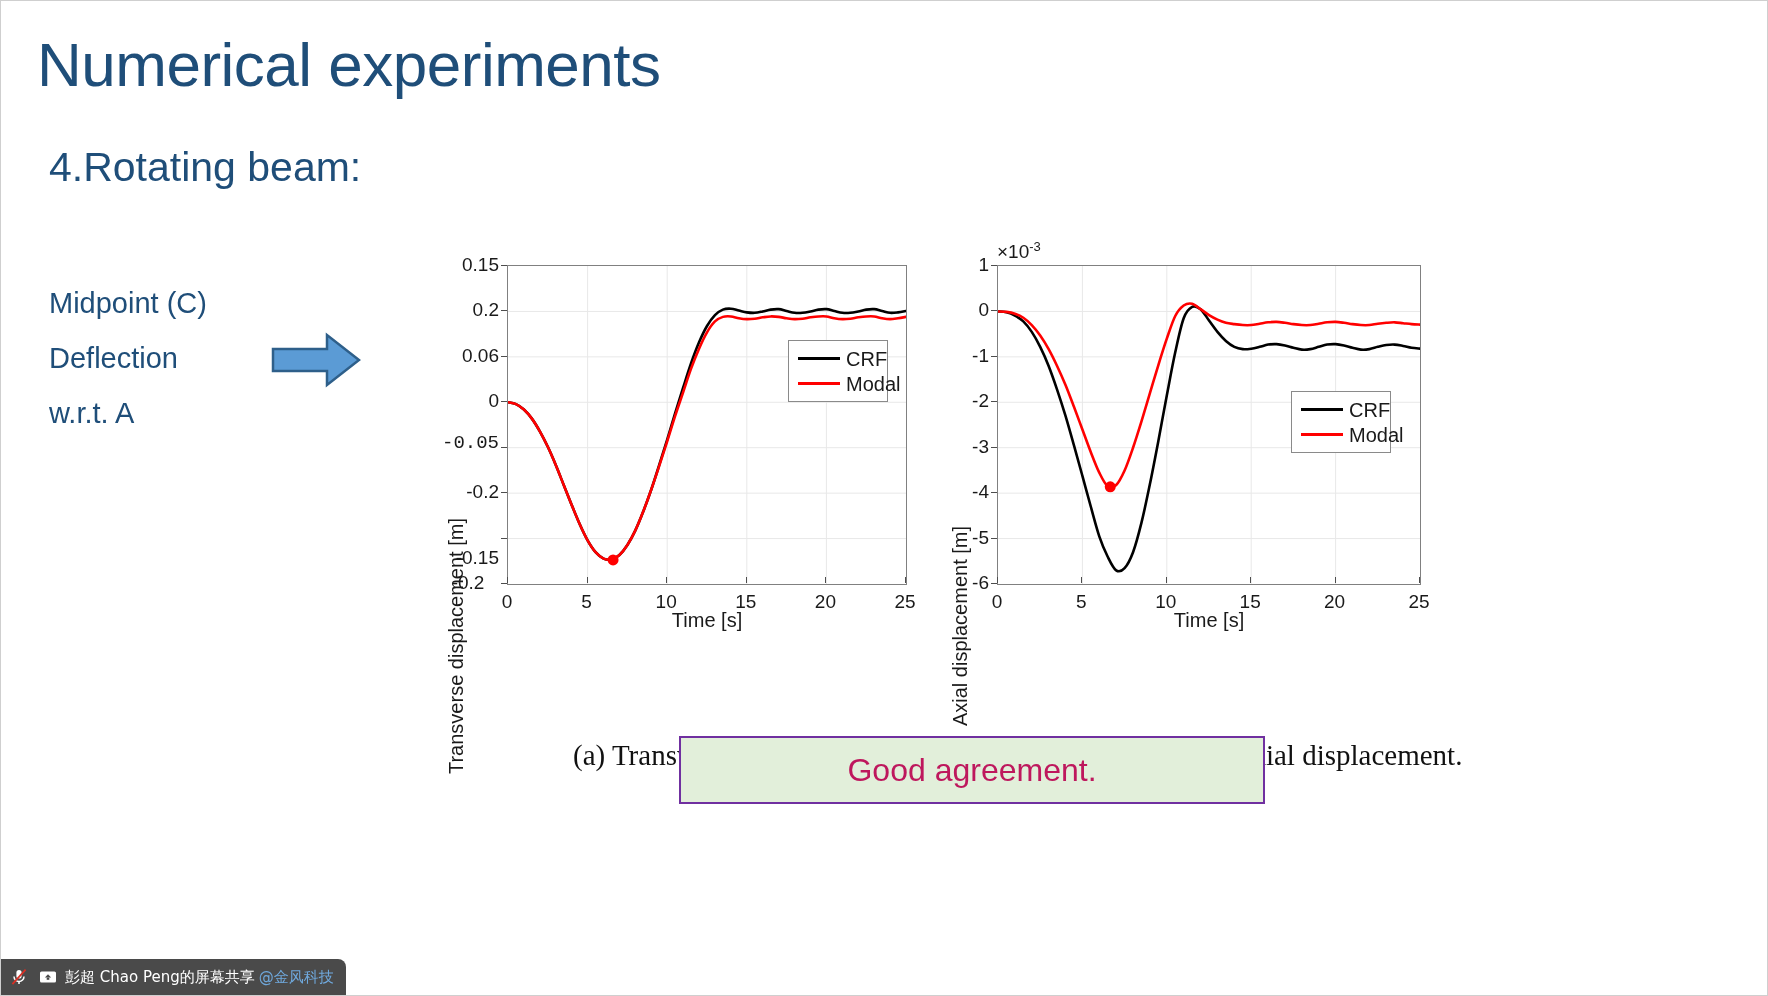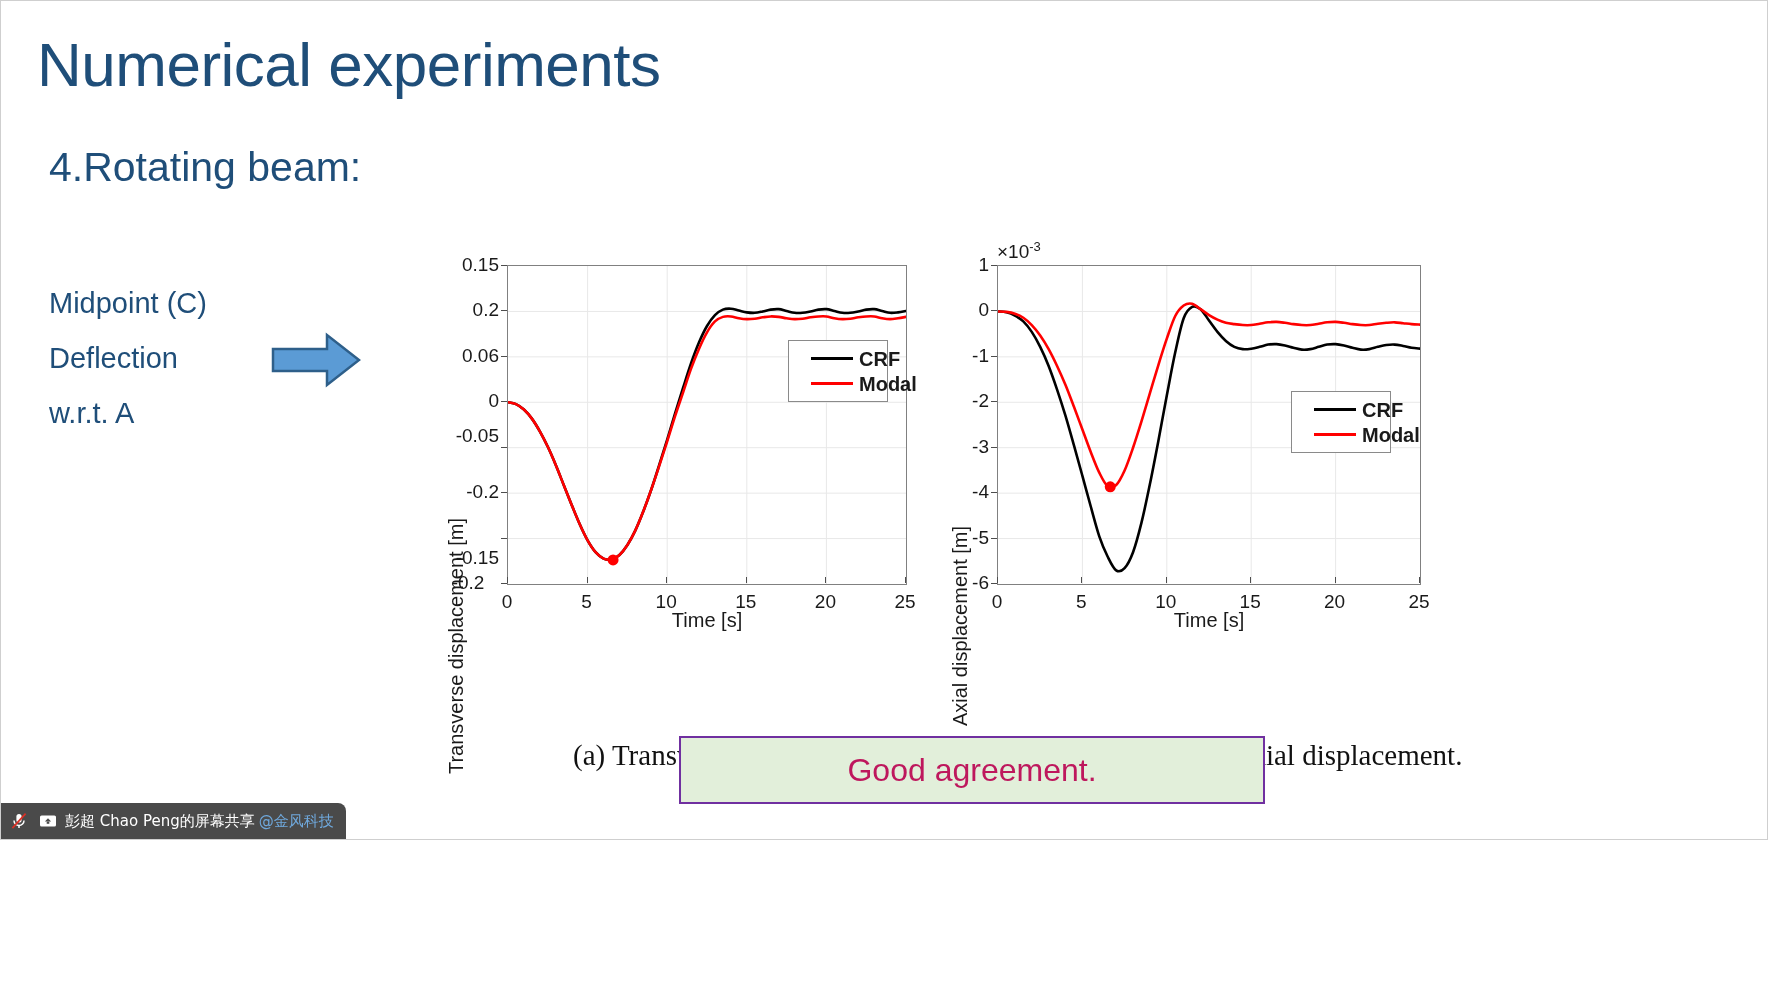--- a/index.html
+++ b/index.html
@@ -11,21 +11,21 @@
     width: 1768px;
     height: 996px;
     position: relative;
     font-family: "Liberation Sans", sans-serif;
     overflow: hidden;
   }
   .slide {
     position: absolute;
     left: 0; top: 0;
     width: 1768px;
-    height: 840px;
+    height: 996px;
     background: #ffffff;
     border: 1px solid #cfcfcf;
     box-sizing: border-box;
   }
   .slide-title {
     position: absolute;
     left: 36px;
     top: 28px;
     font-size: 62px;
     color: #1F4E79;
@@ -96,22 +96,21 @@
     color: #1a1a1a;
     white-space: nowrap;
   }
   .expo sup { font-size: 13px; }
 
   .legend {
     position: absolute;
     background: #ffffff;
     border: 1px solid #8a8a8a;
     box-sizing: border-box;
-    padding: 5px 8px 5px 22px;
-    font-weight: bold;
+    padding: 5px 8px 5px 9px;
   }
   .legend-row {
     display: flex;
     align-items: center;
     height: 25px;
   }
   .legend-swatch {
     width: 42px;
     height: 3px;
     margin-right: 6px;
@@ -231,21 +230,21 @@
 
     <div class="axis-title" style="left:76px; top:358px; width:400px; text-align:center;">Time [s]</div>
   <div class="tick-lbl ytick" style="width: 62px; left: 6px; top: 3px;">0.15</div>
       <div style="position: absolute; background: rgb(77, 77, 77); width: 6px; height: 1px; left: 70px; top: 14px;"></div>
       <div class="tick-lbl ytick" style="width: 62px; left: 6px; top: 48.4286px;">0.2</div>
       <div style="position: absolute; background: rgb(77, 77, 77); width: 6px; height: 1px; left: 70px; top: 59.4286px;"></div>
       <div class="tick-lbl ytick" style="width: 62px; left: 6px; top: 93.8571px;">0.06</div>
       <div style="position: absolute; background: rgb(77, 77, 77); width: 6px; height: 1px; left: 70px; top: 104.857px;"></div>
       <div class="tick-lbl ytick" style="width: 62px; left: 6px; top: 139.286px;">0</div>
       <div style="position: absolute; background: rgb(77, 77, 77); width: 6px; height: 1px; left: 70px; top: 150.286px;"></div>
-      <div class="tick-lbl ytick" style="width: 62px; left: 6px; top: 174px;">-0.05</div>
+      <div class="tick-lbl ytick" style="width: 62px; left: 6px; top: 181px; font-family: Liberation Mono, monospace;">-0.05</div>
       <div style="position: absolute; background: rgb(77, 77, 77); width: 6px; height: 1px; left: 70px; top: 195.714px;"></div>
       <div class="tick-lbl ytick" style="width: 62px; left: 6px; top: 230.143px;">-0.2</div>
       <div style="position: absolute; background: rgb(77, 77, 77); width: 6px; height: 1px; left: 70px; top: 241.143px;"></div>
       <div class="tick-lbl ytick" style="width: 62px; left: 6px; top: 275.571px; margin-top: 20px;">-0.15</div>
       <div style="position: absolute; background: rgb(77, 77, 77); width: 6px; height: 1px; left: 70px; top: 286.571px;"></div>
       <div class="tick-lbl ytick" style="width: 62px; left: 6px; top: 321px; text-align: center;">-0.2</div>
       <div style="position: absolute; background: rgb(77, 77, 77); width: 6px; height: 1px; left: 70px; top: 332px;"></div>
       <div class="tick-lbl xtick" style="width: 40px; left: 56px; top: 340px;">0</div>
       <div style="position: absolute; background: rgb(77, 77, 77); height: 6px; width: 1px; left: 76px; top: 326px;"></div>
       <div class="tick-lbl xtick" style="width: 40px; left: 135.6px; top: 340px;">5</div>

